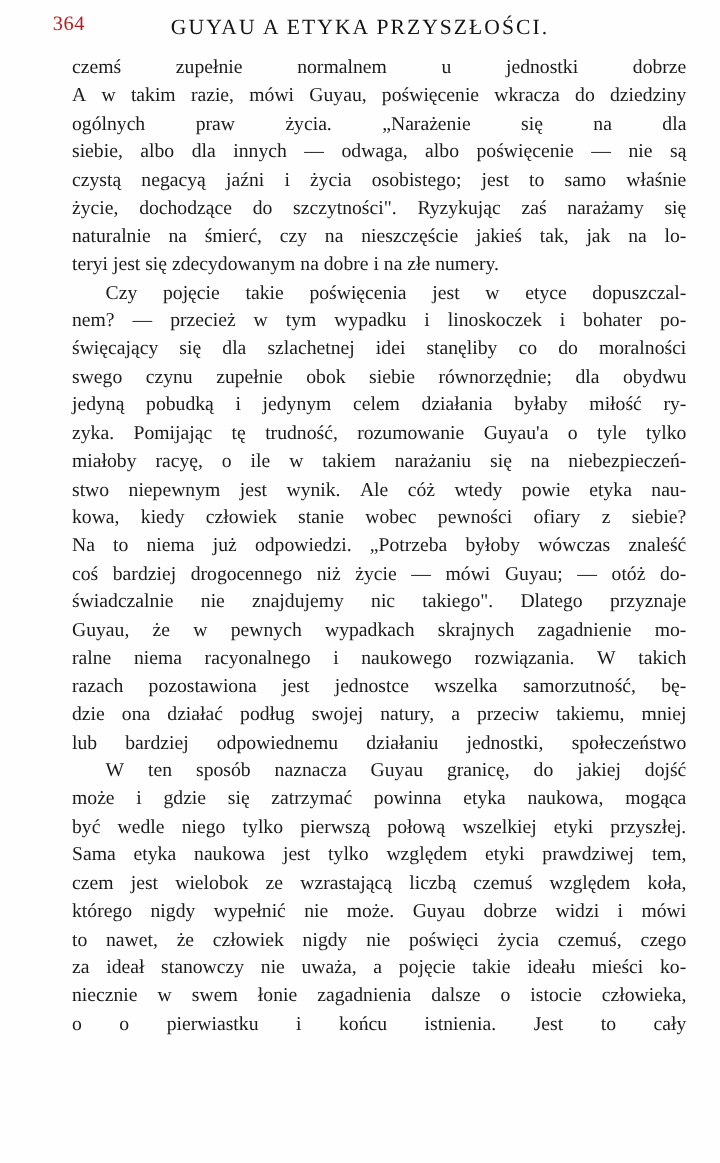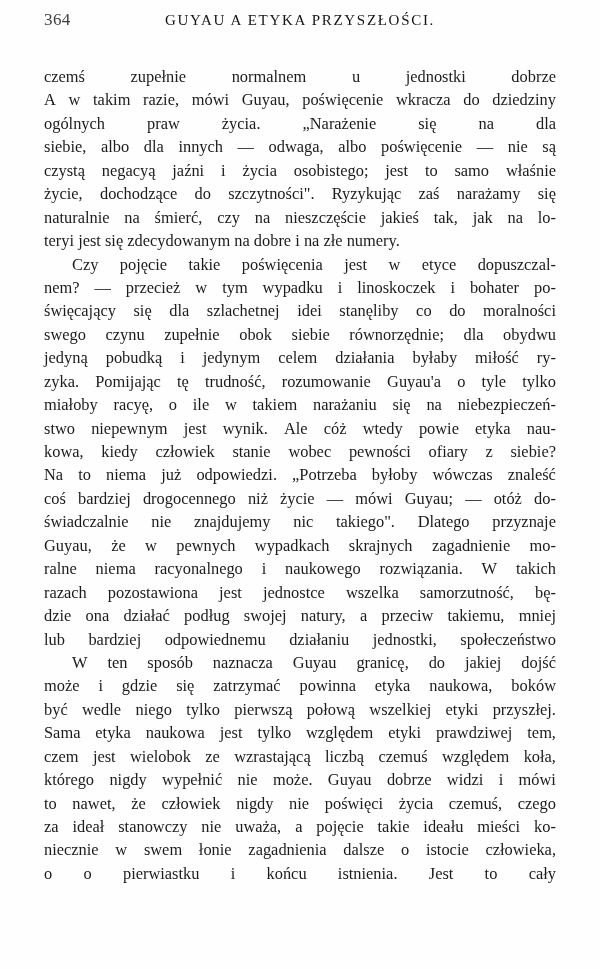--- a/index.html
+++ b/index.html
@@ -28,43 +28,42 @@
     top: 10px;
     width: 512px;
     height: 22px;
   }
   .folio {
     position: absolute;
     left: 0;
     top: 0;
     font-size: 17px;
     letter-spacing: 0.4px;
-    color: #404040;
+    color: #b91c1c;
   }
   .head-title {
     position: absolute;
     left: 0;
     top: 2px;
     width: 512px;
     text-align: center;
-    font-size: 15px;
+    font-size: 18px;
     letter-spacing: 1.7px;
     color: #141414;
     white-space: nowrap;
     font-variant: small-caps;
     text-transform: uppercase;
   }
 
   
   .text-block {
     position: absolute;
-    left: 44px;
+    left: 60px;
     top: 44px;
     width: 512px;
-    margin-top: 21px;
   }
   .para {
     margin: 0;
   }
   
   .line {
     display: block;
     height: 23.45px;
     line-height: 23.45px;
     font-size: 16.4px;
@@ -386,21 +385,21 @@
         </span>
         <span class="line just">
           <span>może</span>
           <span>i</span>
           <span>gdzie</span>
           <span>się</span>
           <span>zatrzymać</span>
           <span>powinna</span>
           <span>etyka</span>
           <span>naukowa,</span>
-          <span>boków</span>
+          <span>mogąca</span>
         </span>
         <span class="line just">
           <span>być</span>
           <span>wedle</span>
           <span>niego</span>
           <span>tylko</span>
           <span>pierwszą</span>
           <span>połową</span>
           <span>wszelkiej</span>
           <span>etyki</span>

